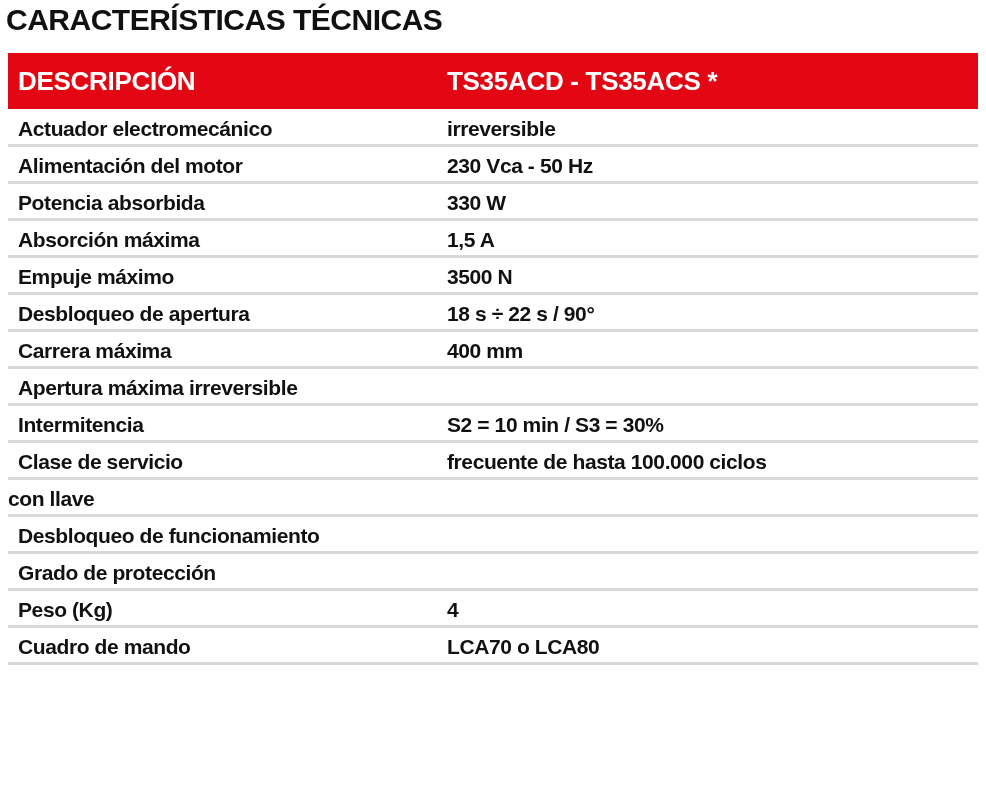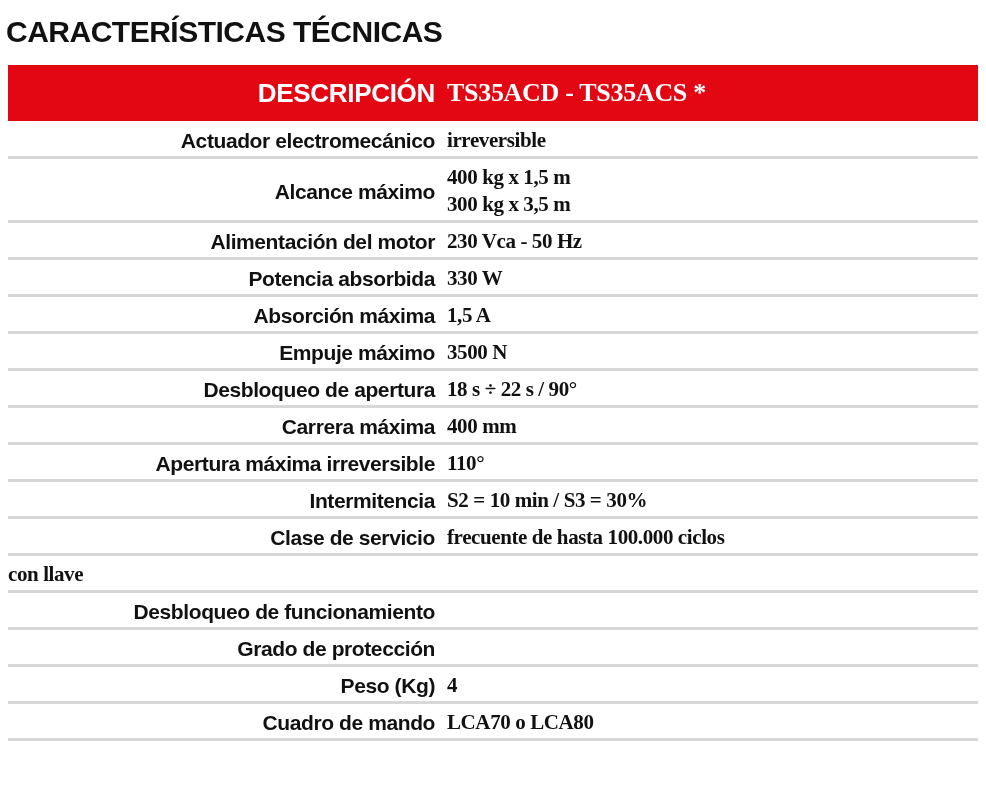--- a/index.html
+++ b/index.html
@@ -18,21 +18,21 @@
     width: 986px;
     height: 802px;
     background: #FFFFFF;
     overflow: hidden;
   }
   .page-title {
     font-size: 30px;
     font-weight: bold;
     color: var(--text);
     letter-spacing: -0.5px;
-    margin: 14px 0 0 6px;
+    margin: 2px 0 0 6px;
     line-height: 36px;
   }
   .spec-table {
     margin: 15px 8px 0 8px;
   }
   .t-row {
     display: flex;
     align-items: center;
     border-bottom: 3px solid var(--divider);
   }
@@ -40,25 +40,23 @@
     background: var(--accent);
     height: 56px;
     border-bottom: none;
     margin-bottom: 1px;
   }
   .c-label {
     width: 427px;
     flex: 0 0 427px;
     padding-left: 10px;
     margin-right: 12px;
-    text-align: right;
   }
   .c-value {
     flex: 1 1 auto;
-    font-family: Liberation Serif, serif;
   }
   .t-header .c-label,
   .t-header .c-value {
     color: var(--header-text);
     font-size: 26px;
     font-weight: bold;
     letter-spacing: -0.3px;
   }
   .t-body .c-label,
   .t-body .c-value {
@@ -85,25 +83,20 @@
       <div class="c-label">DESCRIPCIÓN</div>
       <div class="c-value">TS35ACD - TS35ACS *</div>
     </div>
 
     <div class="t-body" id="rows-container">
   <div class="t-row">
     <div class="c-label">Actuador electromecánico</div>
     <div class="c-value">irreversible</div>
   </div>
 
-  <div class="t-row">
-    <div class="c-label">Alcance máximo</div>
-    <div class="c-value">400 kg x 1,5 m
-300 kg x 3,5 m</div>
-  </div>
 
   <div class="t-row">
     <div class="c-label">Alimentación del motor</div>
     <div class="c-value">230 Vca - 50 Hz</div>
   </div>
 
   <div class="t-row">
     <div class="c-label">Potencia absorbida</div>
     <div class="c-value">330 W</div>
   </div>
@@ -123,21 +116,20 @@
     <div class="c-value">18 s ÷ 22 s / 90°</div>
   </div>
 
   <div class="t-row">
     <div class="c-label">Carrera máxima</div>
     <div class="c-value">400 mm</div>
   </div>
 
   <div class="t-row">
     <div class="c-label">Apertura máxima irreversible</div>
-    <div class="c-value">110°</div>
   </div>
 
   <div class="t-row">
     <div class="c-label">Intermitencia</div>
     <div class="c-value">S2 = 10 min / S3 = 30%</div>
   </div>
 
   <div class="t-row">
     <div class="c-label">Clase de servicio</div>
     <div class="c-value">frecuente de hasta 100.000 ciclos</div>

